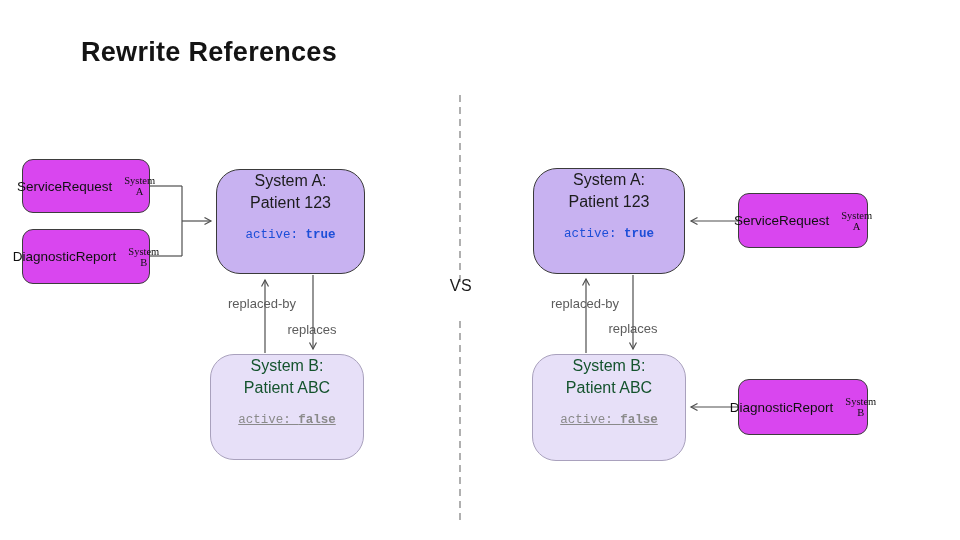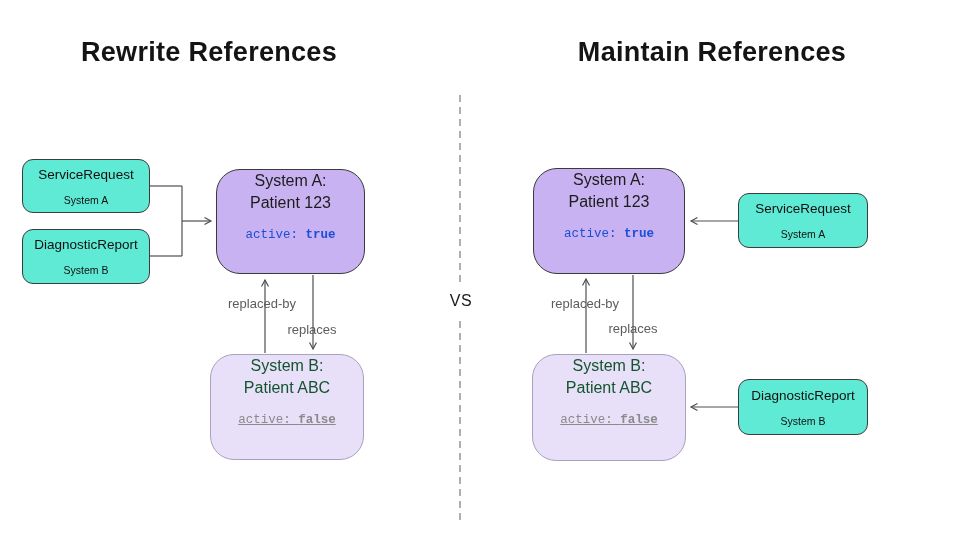--- a/index.html
+++ b/index.html
@@ -34,32 +34,32 @@
     width: 960px;
     height: 540px;
     pointer-events: none;
   }
   .wires path, .wires line { stroke: #4f4f4f; stroke-width: 1.2; fill: none; }
   .wires .divider { stroke: #6f6f6f; stroke-width: 1.1; stroke-dasharray: 7 5; }
 
   
   .resource {
     position: absolute;
-    background: #5eead4;
+    background: #d946ef;
     border: 1.6px solid #3d3d3d;
     border-radius: 11px;
     display: flex;
-    flex-direction: column;
+    flex-direction: row;
     align-items: center;
     justify-content: center;
     text-align: center;
     gap: 12px;
   }
   .resource .r-label  { font-size: 13.5px; color: #101010; }
-  .resource .r-system { font-size: 10.5px; color: #101010; }
+  .resource .r-system { font-size: 10.5px; color: #101010; font-family: Liberation Serif, serif; }
   .res-l1 { left: 22px;  top: 159px; width: 128px; height: 54px; }
   .res-l2 { left: 22px;  top: 229px; width: 128px; height: 55px; }
   .res-r1 { left: 738px; top: 193px; width: 130px; height: 55px; }
   .res-r2 { left: 738px; top: 379px; width: 130px; height: 56px; }
 
   
   .system {
     position: absolute;
     border-radius: 24px;
     display: flex;
@@ -100,21 +100,21 @@
     white-space: nowrap;
   }
   .lbl-up-l   { left: 262px; top: 303px; }
   .lbl-down-l { left: 312px; top: 329px; }
   .lbl-up-r   { left: 585px; top: 303px; }
   .lbl-down-r { left: 633px; top: 328px; }
 
   
   .vs {
     position: absolute;
-    left: 461px; top: 301px;
+    left: 461px; top: 286px;
     transform: translate(-50%, -50%);
     font-size: 16px;
     color: #1a1a1a;
     letter-spacing: 0.5px;
   }
 </style>
 </head>
 <body>
 
 <div class="canvas">
@@ -138,21 +138,20 @@
     <line class="divider" x1="460" y1="321" x2="460" y2="520"></line>
 
     <path d="M738,221 L691,221" marker-end="url(#ah)"></path>
     <path d="M738,407 L691,407" marker-end="url(#ah)"></path>
 
     <path d="M586,353 L586,279" marker-end="url(#ah)"></path>
     <path d="M633,275 L633,349" marker-end="url(#ah)"></path>
   </svg>
 
   <div class="heading left">Rewrite References</div>
-  <div class="heading right">Maintain References</div>
 
   <div class="resource res-l1">
     <div class="r-label">ServiceRequest</div>
     <div class="r-system">System A</div>
   </div>
 
   <div class="resource res-l2">
     <div class="r-label">DiagnosticReport</div>
     <div class="r-system">System B</div>
   </div>

